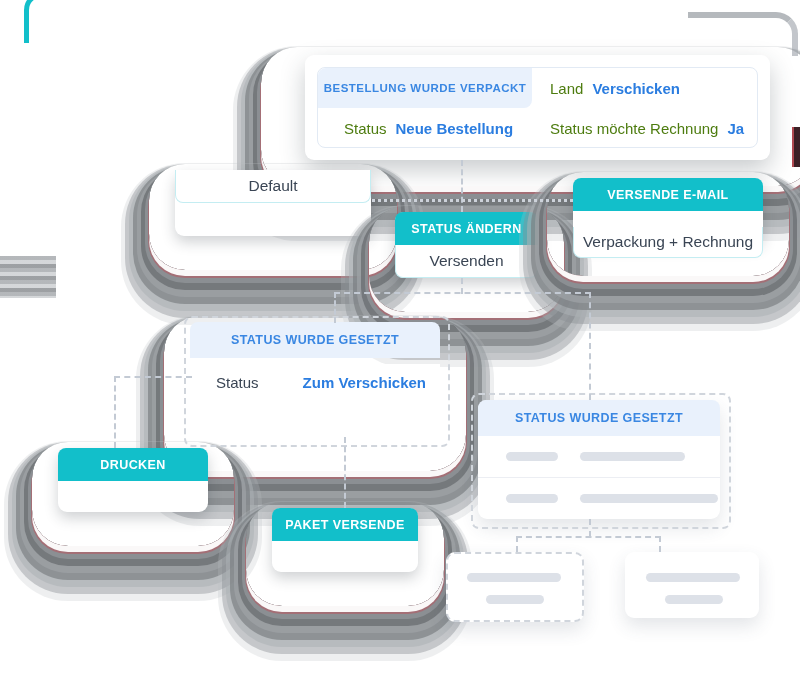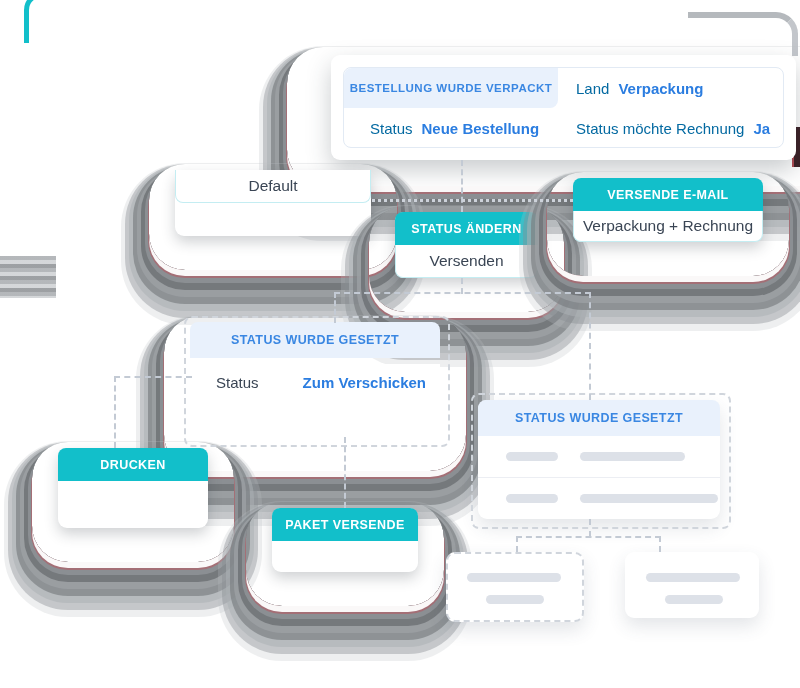--- a/index.html
+++ b/index.html
@@ -45,51 +45,51 @@
   .blue-head{
     height:36px;display:flex;align-items:center;justify-content:center;
     background:#e9f1fc;border-radius:8px 8px 0 0;
     color:#3a87e2;font-weight:bold;font-size:12.5px;letter-spacing:.4px;white-space:nowrap;
   }
   .rowbox{background:#ffffff;display:flex;align-items:center;}
   .rowbox .lbl{font-size:15px;color:#3a4554;}
   .rowbox .val{font-size:15px;font-weight:bold;color:#2b7de0;margin-left:auto;}
 
   
-  #card-bestellung{left:305px;top:55px;width:465px;height:105px;box-shadow:0 10px 24px rgba(40,50,60,.25);margin-left:26px;}
+  #card-bestellung{left:305px;top:55px;width:465px;height:105px;box-shadow:0 10px 24px rgba(40,50,60,.25);}
   .info-inner{position:absolute;left:12px;top:12px;right:12px;bottom:12px;border:1px solid #e2eaf4;border-radius:8px;}
   .irow{display:flex;align-items:center;height:40px;}
   .pill{
     width:214px;height:40px;flex:none;display:flex;align-items:center;justify-content:center;
     background:#e9f1fc;border-radius:8px 0 8px 0;
     color:#3a87e2;font-weight:bold;font-size:11.5px;letter-spacing:.5px;white-space:nowrap;
   }
   .fld{display:flex;align-items:center;font-size:15px;white-space:nowrap;}
-  .fld .l{color:#0369a1;}
+  .fld .l{color:#4d7c0f;}
   .fld .v{color:#2b7de0;font-weight:bold;margin-left:9px;}
 
   
   .vline{position:absolute;z-index:20;border-left:2px dashed #c3cad4;width:0;}
   .hline{position:absolute;z-index:20;border-top:2px dashed #c3cad4;height:0;}
   .hdots{position:absolute;z-index:20;border-top:3px dotted #cdd2da;height:0;}
 
   
   .ghost{position:absolute;z-index:12;border:2px dashed #d0d5dc;border-radius:8px;background:transparent;}
 
   
   .ph{position:absolute;background:#dde1e8;border-radius:5px;height:9px;}
 
   
   #card-rechnung{left:175px;top:170px;width:196px;height:66px;}
   #card-rechnung .teal-body{height:32px;}
   #card-aendern{left:395px;top:212px;width:143px;height:66px;}
   #card-aendern .teal-body{height:32px;}
   #card-email{left:573px;top:178px;width:190px;height:64px;}
-  #card-email .teal-body{height:30px;}
-  #card-drucken{left:58px;top:448px;width:150px;height:80px;}
+  #card-email .teal-body{height:30px;margin-top:16px;}
+  #card-drucken{left:58px;top:448px;width:150px;height:64px;}
   #card-drucken .teal-body{height:30px;}
   #card-paket{left:272px;top:508px;width:146px;height:64px;}
   #card-paket .teal-body{height:30px;}
 
   #card-status-links{left:190px;top:322px;width:250px;height:115px;border-radius:8px;background:transparent;}
   #card-status-links .rowbox{height:36px;margin-top:6px;padding:0 14px 0 26px;}
 
   #card-status-rechts{left:478px;top:400px;width:242px;height:119px;}
   #card-status-rechts .sep{position:absolute;left:0;right:0;top:77px;height:1px;background:#eceef3;}
 
@@ -130,21 +130,21 @@
 
   <div class="ghost" style="left:184px;top:316px;width:262px;height:127px;"></div>
   <div class="ghost" style="left:471px;top:393px;width:256px;height:132px;"></div>
 
   <div class="card rings rings-wide" id="card-bestellung">
     <div class="info-inner">
       <div class="irow">
         <div class="pill">BESTELLUNG WURDE VERPACKT</div>
         <div class="fld" style="margin-left:18px;">
           <span class="l">Land</span>
-          <span class="v">Verpackung</span>
+          <span class="v">Verschicken</span>
         </div>
       </div>
       <div class="irow">
         <div class="fld" style="margin-left:26px;width:206px;">
           <span class="l">Status</span>
           <span class="v">Neue Bestellung</span>
         </div>
         <div class="fld">
           <span class="l">Status möchte Rechnung</span>
           <span class="v">Ja</span>

